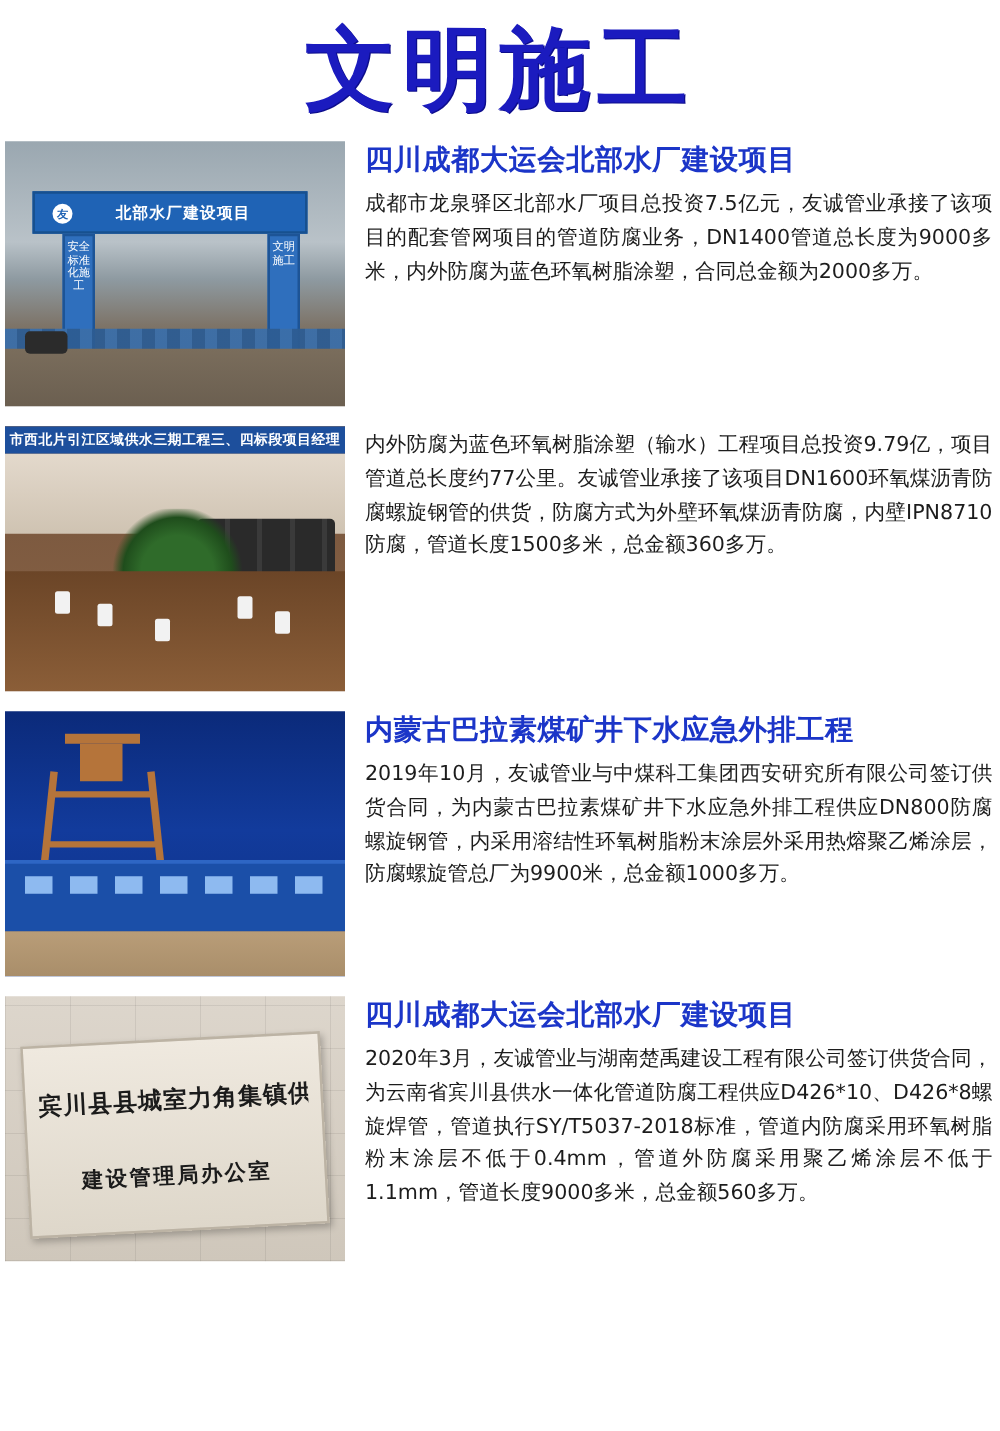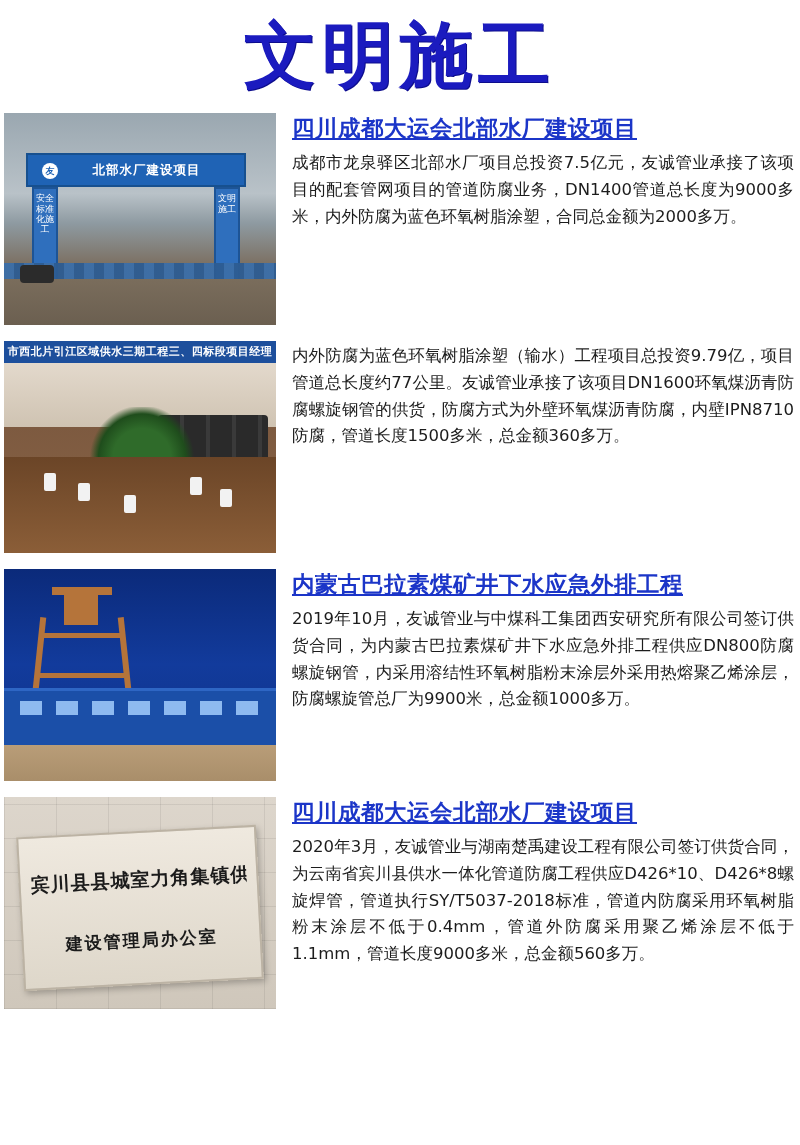--- a/index.html
+++ b/index.html
@@ -54,21 +54,20 @@
     padding-top: 2px;
   }
   .case-title {
     color: #1b35c8;
     font-size: 22.5px;
     font-weight: bold;
     margin: 0 0 8px 0;
     letter-spacing: 0.5px;
     line-height: 1.2;
     font-family: "DejaVu Sans", "Liberation Sans", sans-serif;
-    text-decoration: underline;
   }
   .case-text {
     font-size: 16.5px;
     line-height: 1.62;
     color: #1c1c1c;
     margin: 0;
     text-align: justify;
     font-family: "DejaVu Sans", "Liberation Sans", sans-serif;
   }
 
@@ -89,21 +88,21 @@
     box-sizing: border-box;
   }
   .ph1 .beam-text {
     color: #fff; font-size: 12.5px; font-weight: bold;
     text-align: center; line-height: 30px; letter-spacing: 1px;
     font-family: "DejaVu Sans", sans-serif;
     padding-left: 21px;
   }
   .ph1 .post-l, .ph1 .post-r {
     position: absolute; top: 34px; width: 26px; height: 116px;
-    background: #2f6fbd; border: 2px solid #1d5496; box-sizing: border-box;
+    background: #2f6fbd; border: 2px solid #1d5496; box-sizing: border-box; margin-left: 18px;
   }
   .ph1 .post-l { left: 6px; }
   .ph1 .post-r { right: 6px; }
   .ph1 .post-l span, .ph1 .post-r span {
     display: block; color: #fff; font-size: 9px; line-height: 1.15;
     text-align: center; padding-top: 4px; font-family: "DejaVu Sans", sans-serif;
   }
   .ph1 .logo {
     position: absolute; left: 14px; top: 8px; width: 16px; height: 16px;
     border-radius: 50%; background: #fff; color: #1f63b5;

